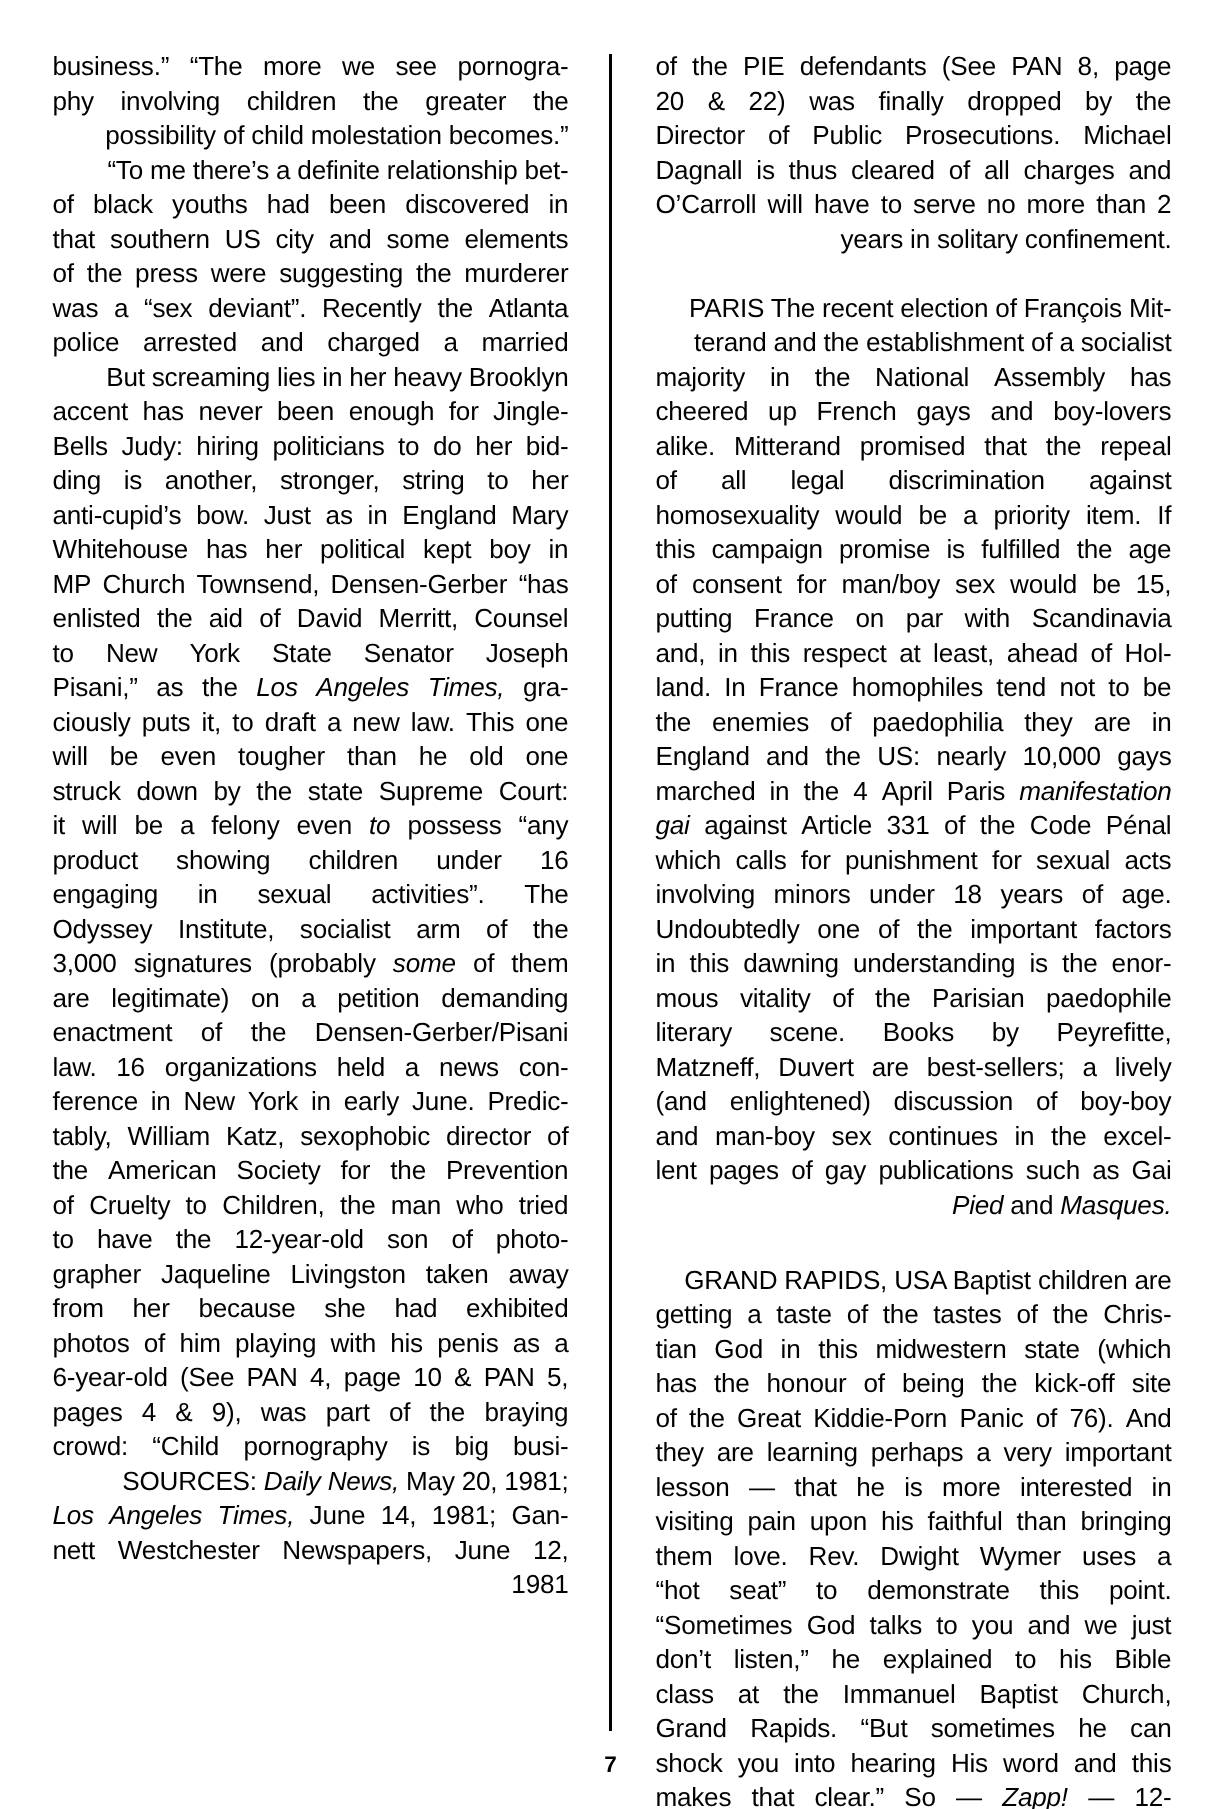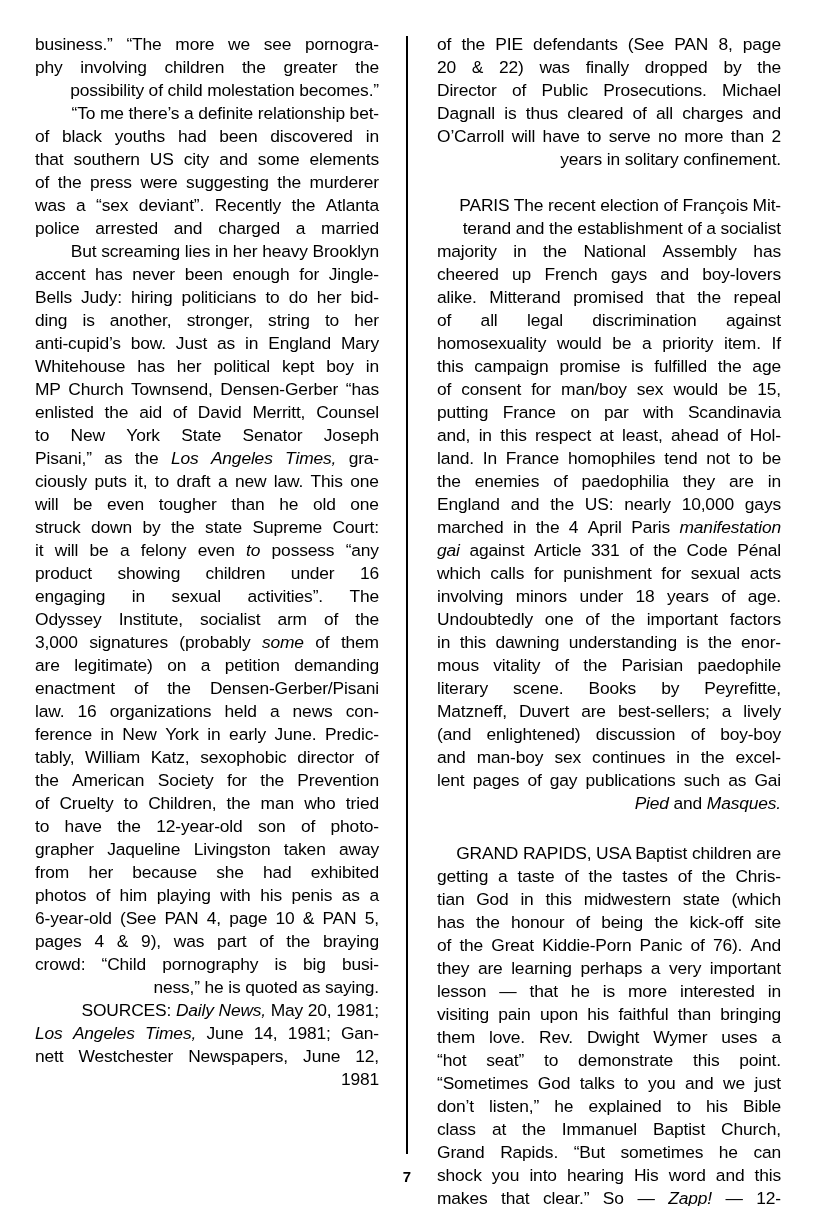--- a/index.html
+++ b/index.html
@@ -117,21 +117,20 @@
       <div class="ln j"><span class="w">tably,</span><span class="w">William</span><span class="w">Katz,</span><span class="w">sexophobic</span><span class="w">director</span><span class="w">of</span></div>
       <div class="ln j"><span class="w">the</span><span class="w">American</span><span class="w">Society</span><span class="w">for</span><span class="w">the</span><span class="w">Prevention</span></div>
       <div class="ln j"><span class="w">of</span><span class="w">Cruelty</span><span class="w">to</span><span class="w">Children,</span><span class="w">the</span><span class="w">man</span><span class="w">who</span><span class="w">tried</span></div>
       <div class="ln j"><span class="w">to</span><span class="w">have</span><span class="w">the</span><span class="w">12-year-old</span><span class="w">son</span><span class="w">of</span><span class="w">photo-</span></div>
       <div class="ln j"><span class="w">grapher</span><span class="w">Jaqueline</span><span class="w">Livingston</span><span class="w">taken</span><span class="w">away</span></div>
       <div class="ln j"><span class="w">from</span><span class="w">her</span><span class="w">because</span><span class="w">she</span><span class="w">had</span><span class="w">exhibited</span></div>
       <div class="ln j"><span class="w">photos</span><span class="w">of</span><span class="w">him</span><span class="w">playing</span><span class="w">with</span><span class="w">his</span><span class="w">penis</span><span class="w">as</span><span class="w">a</span></div>
       <div class="ln j"><span class="w">6-year-old</span><span class="w">(See</span><span class="w">PAN</span><span class="w">4,</span><span class="w">page</span><span class="w">10</span><span class="w">&amp;</span><span class="w">PAN</span><span class="w">5,</span></div>
       <div class="ln j"><span class="w">pages</span><span class="w">4</span><span class="w">&amp;</span><span class="w">9),</span><span class="w">was</span><span class="w">part</span><span class="w">of</span><span class="w">the</span><span class="w">braying</span></div>
       <div class="ln j"><span class="w">crowd:</span><span class="w">“Child</span><span class="w">pornography</span><span class="w">is</span><span class="w">big</span><span class="w">busi-</span></div>
-      <div class="ln l"><span class="w">ness,” he is quoted as saying.</span></div>
       <div class="ln l ind"><span class="w">SOURCES:</span><span class="w"> </span><span class="w"><i class="it">Daily</i></span><span class="w"> </span><span class="w"><i class="it">News,</i></span><span class="w"> </span><span class="w">May 20, 1981;</span></div>
       <div class="ln j"><span class="w"><i class="it">Los</i></span><span class="w"><i class="it">Angeles</i></span><span class="w"><i class="it">Times,</i></span><span class="w">June</span><span class="w">14,</span><span class="w">1981;</span><span class="w">Gan-</span></div>
       <div class="ln j"><span class="w">nett</span><span class="w">Westchester</span><span class="w">Newspapers,</span><span class="w">June</span><span class="w">12,</span></div>
       <div class="ln l"><span class="w">1981</span></div>
       <div class="gap-lg"></div>
     </div>
 
   <div class="column" id="col-right">
       <div class="ln j"><span class="w">of</span><span class="w">the</span><span class="w">PIE</span><span class="w">defendants</span><span class="w">(See</span><span class="w">PAN</span><span class="w">8,</span><span class="w">page</span></div>
       <div class="ln j"><span class="w">20</span><span class="w">&amp;</span><span class="w">22)</span><span class="w">was</span><span class="w">finally</span><span class="w">dropped</span><span class="w">by</span><span class="w">the</span></div>

